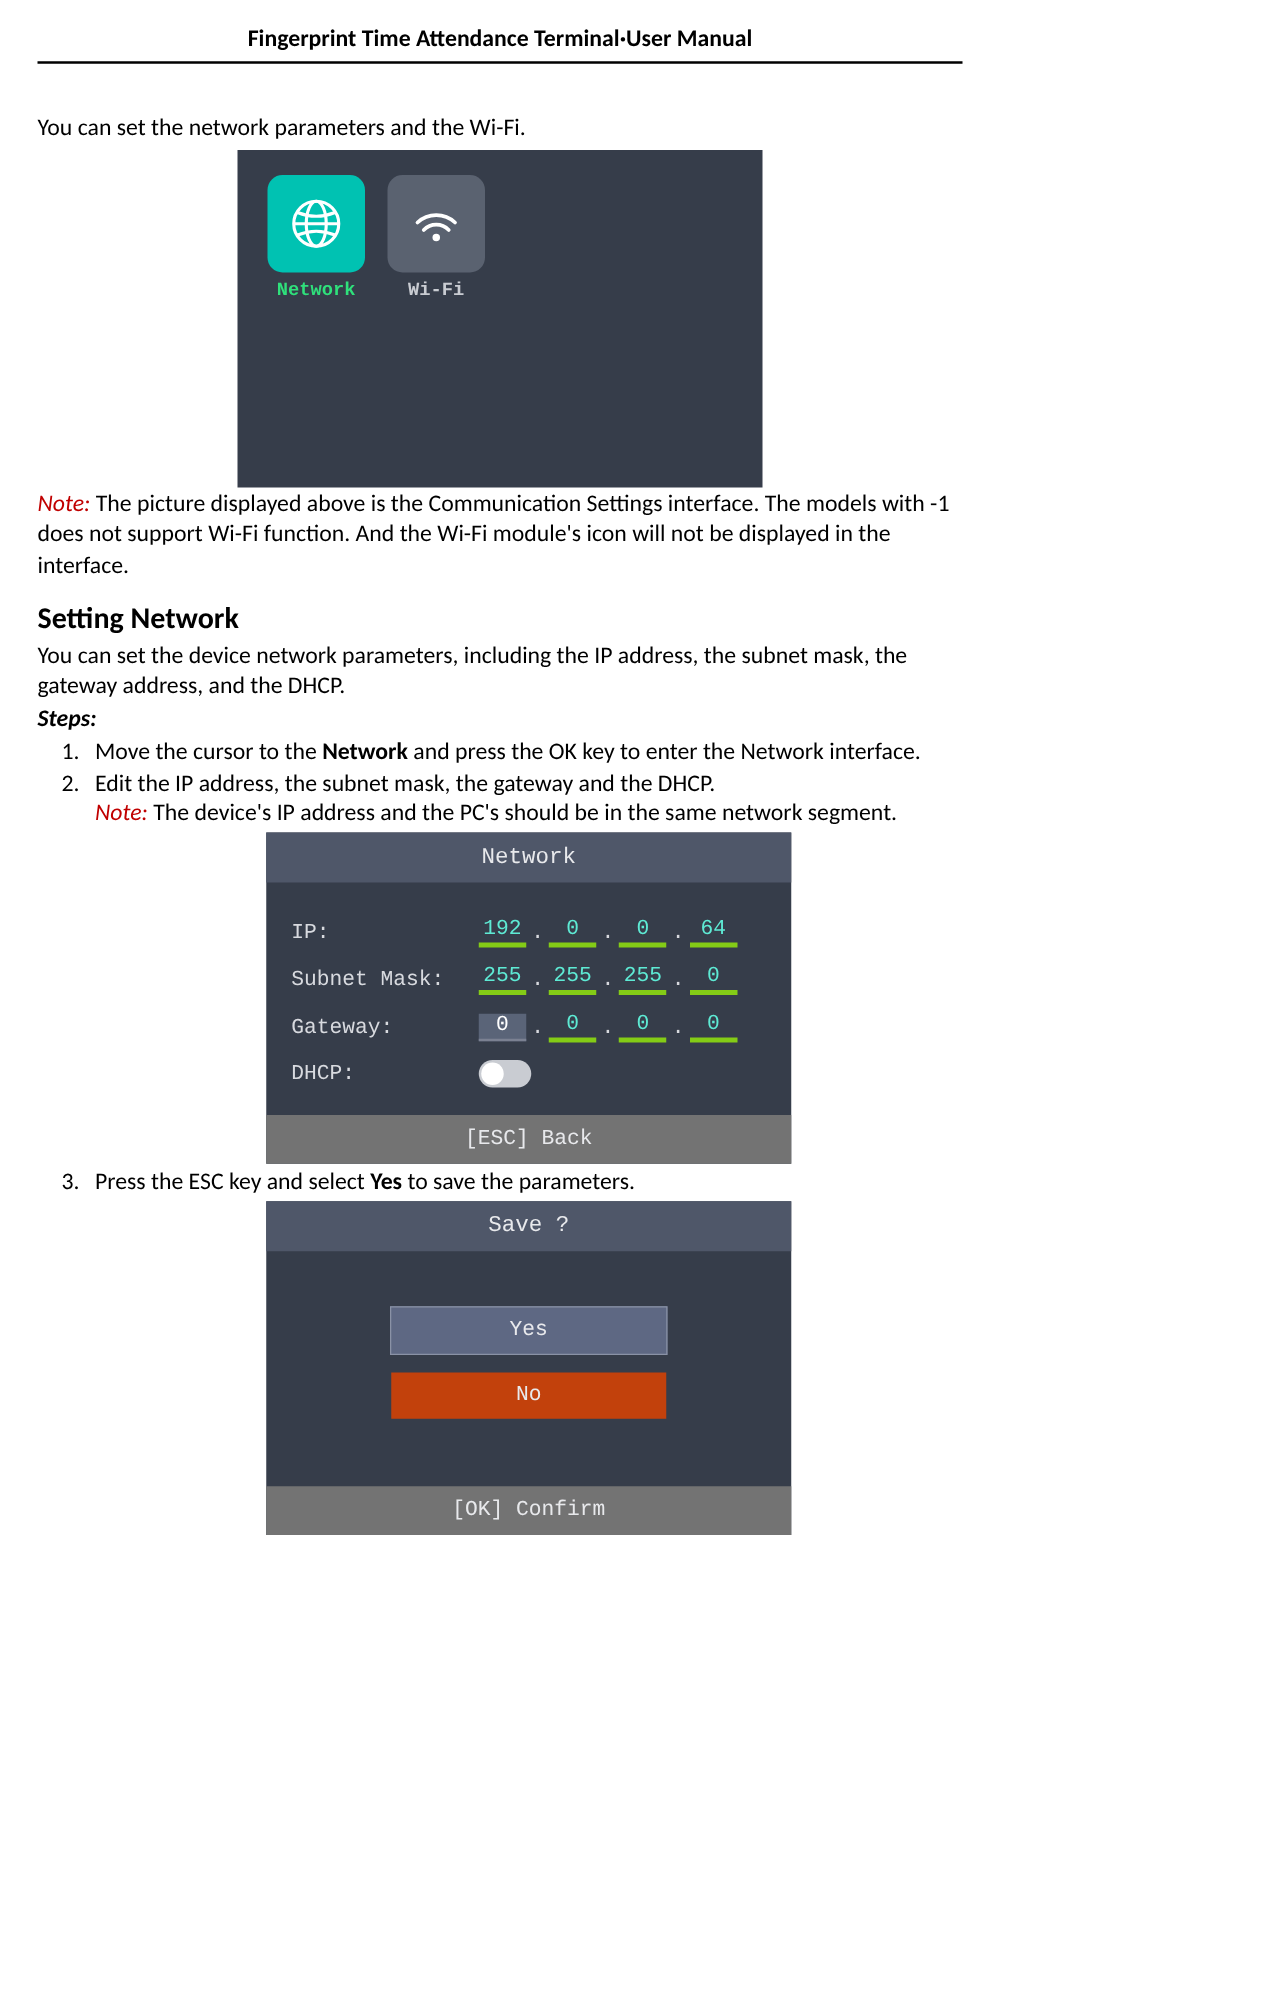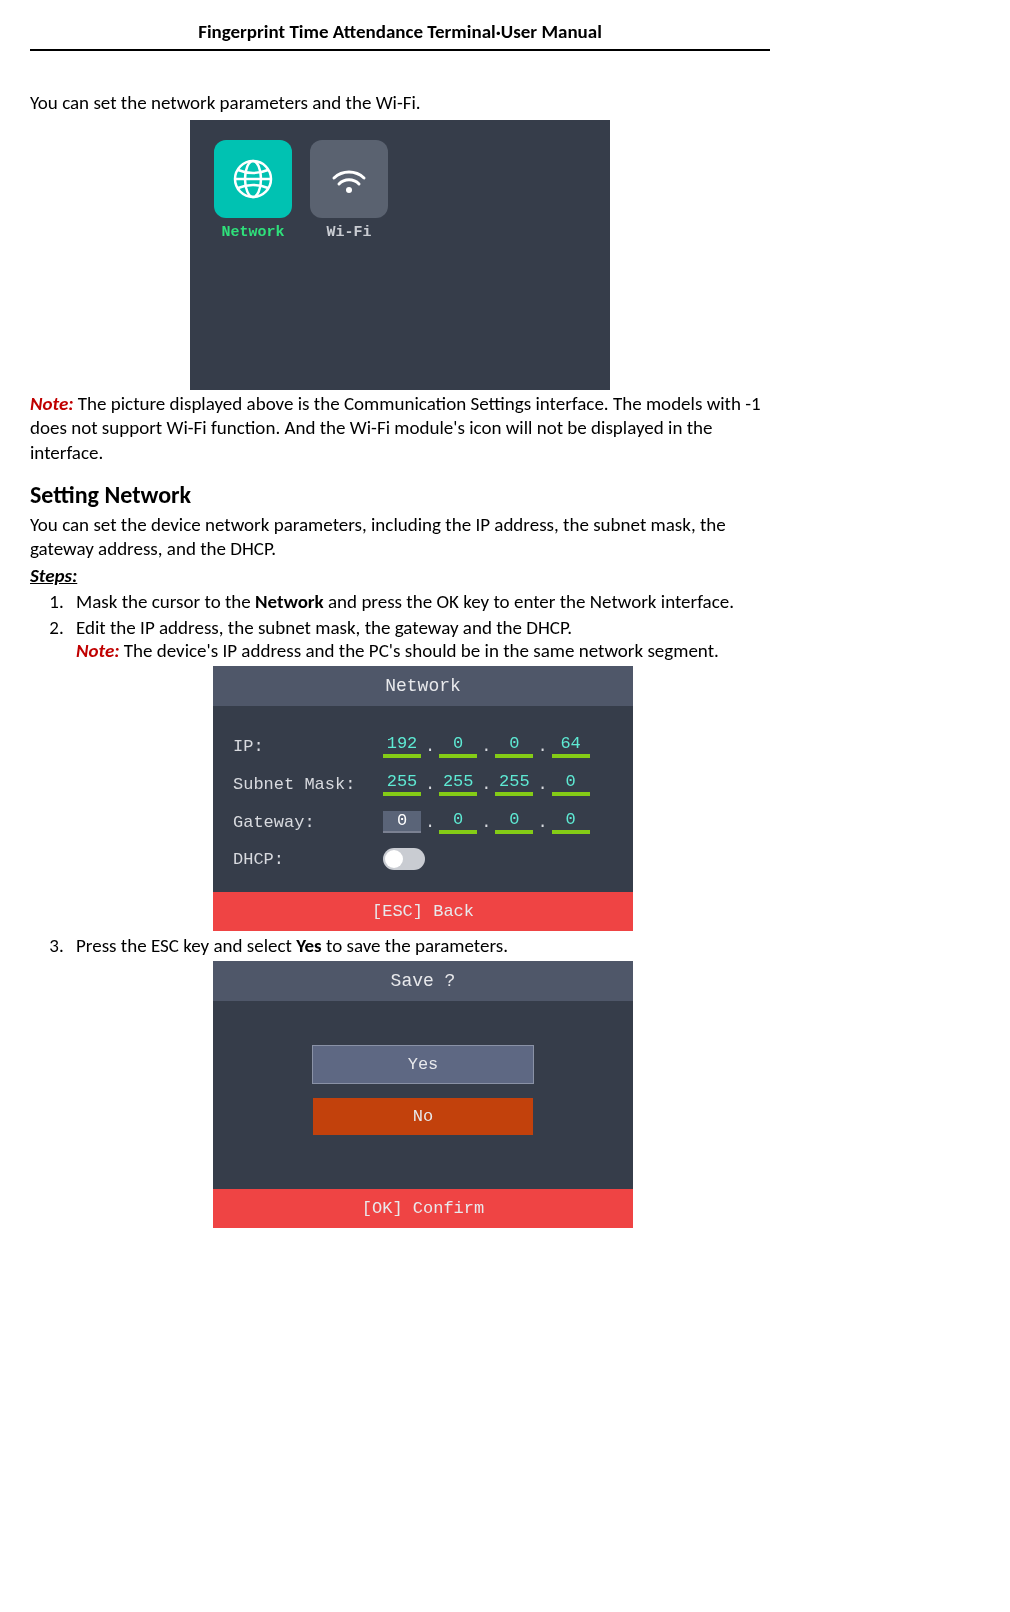--- a/index.html
+++ b/index.html
@@ -23,34 +23,33 @@
     border-bottom: 2px solid #000;
     padding-bottom: 6px;
     margin-bottom: 40px;
   }
   .body-text {
     margin: 2px 0;
     line-height: 1.3;
   }
   .note-label {
     color: #c00000;
-    font-weight: bold;
+    font-weight: normal;
     font-style: italic;
   }
   .bold { font-weight: bold; }
   h2.section {
     font-size: 24px;
     font-weight: bold;
     margin: 14px 0 4px 0;
   }
   .steps-label {
     font-weight: bold;
     font-style: italic;
     margin: 2px 0;
-    text-decoration: underline;
   }
   ol.steps {
     margin: 2px 0 0 0;
     padding-left: 38px;
   }
   ol.steps li {
     margin: 3px 0;
     padding-left: 8px;
   }
   .page-num {
@@ -153,21 +152,21 @@
   .toggle-knob {
     width: 18px;
     height: 18px;
     border-radius: 50%;
     background: #fff;
     position: absolute;
     left: 2px;
     top: 2px;
   }
   .footerbar {
-    background: #ef4444;
+    background: #737373;
     text-align: center;
     padding: 10px 0;
     font-size: 17px;
     color: #e8e9ec;
   }
 
   
   .shot3 .save-body {
     padding: 30px 0 40px 0;
   }
@@ -224,21 +223,21 @@
   <p class="body-text">
     <span class="note-label">Note:</span><span> The picture displayed above is the Communication Settings interface. The models with -1 does not support Wi-Fi function. And the Wi-Fi module's icon will not be displayed in the interface.</span>
   </p>
 
   <h2 class="section">Setting Network</h2>
   <p class="body-text">You can set the device network parameters, including the IP address, the subnet mask, the gateway address, and the DHCP.</p>
   <p class="steps-label">Steps:</p>
 
   <ol class="steps">
     <li>
-      <span>Mask the cursor to the </span><span class="bold">Network</span><span> and press the OK key to enter the Network interface.</span>
+      <span>Move the cursor to the </span><span class="bold">Network</span><span> and press the OK key to enter the Network interface.</span>
     </li>
     <li>
       <span>Edit the IP address, the subnet mask, the gateway and the DHCP.</span><br>
       <span class="note-label">Note:</span><span> The device's IP address and the PC's should be in the same network segment.</span>
 
       
       <div class="shot2">
         <div class="titlebar">Network</div>
         <div class="shot-body">
           <div class="net-row">

